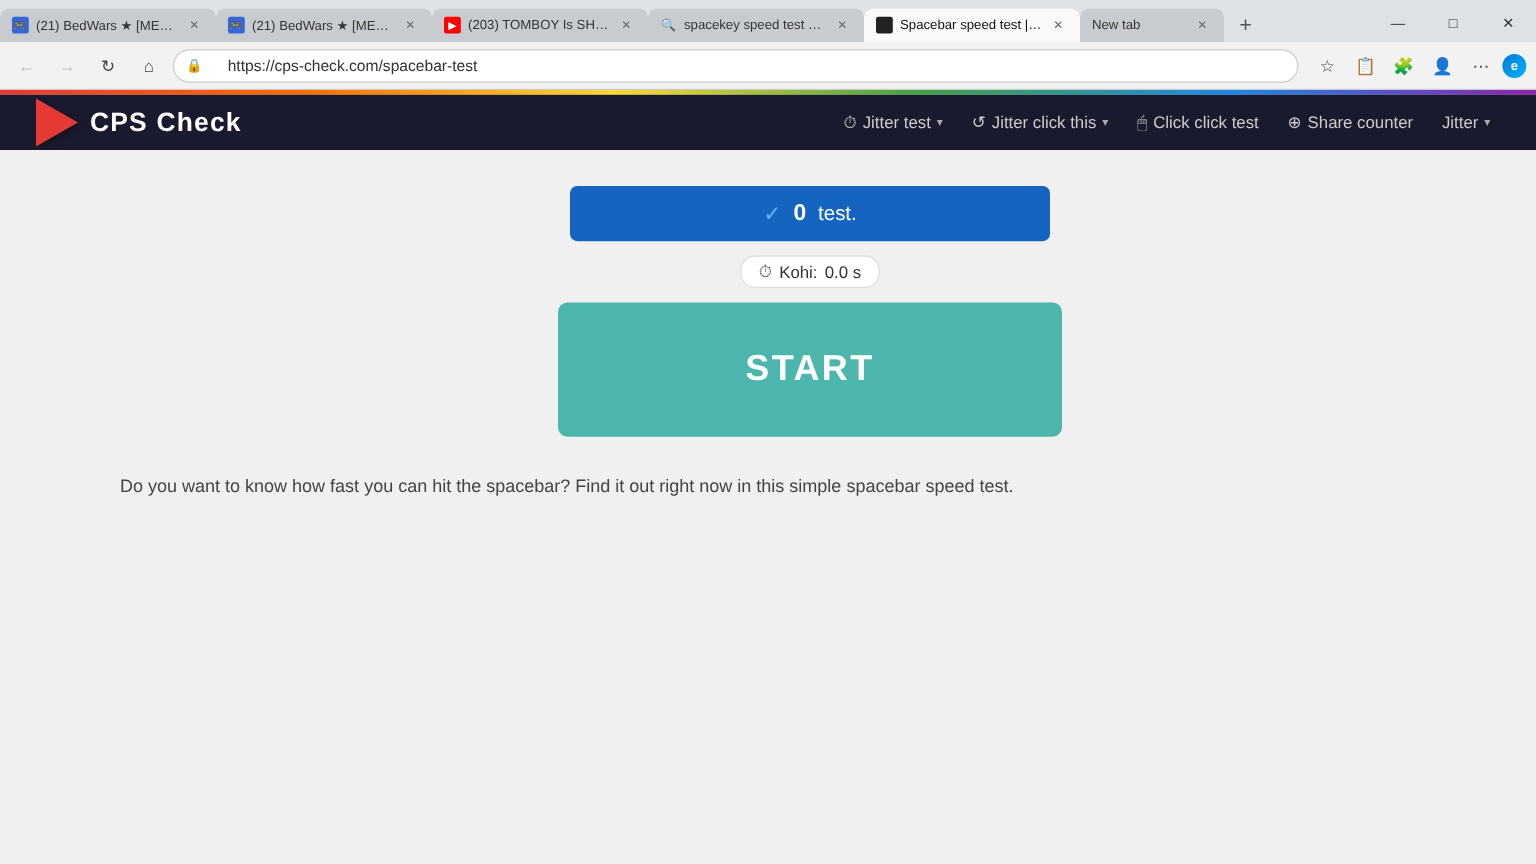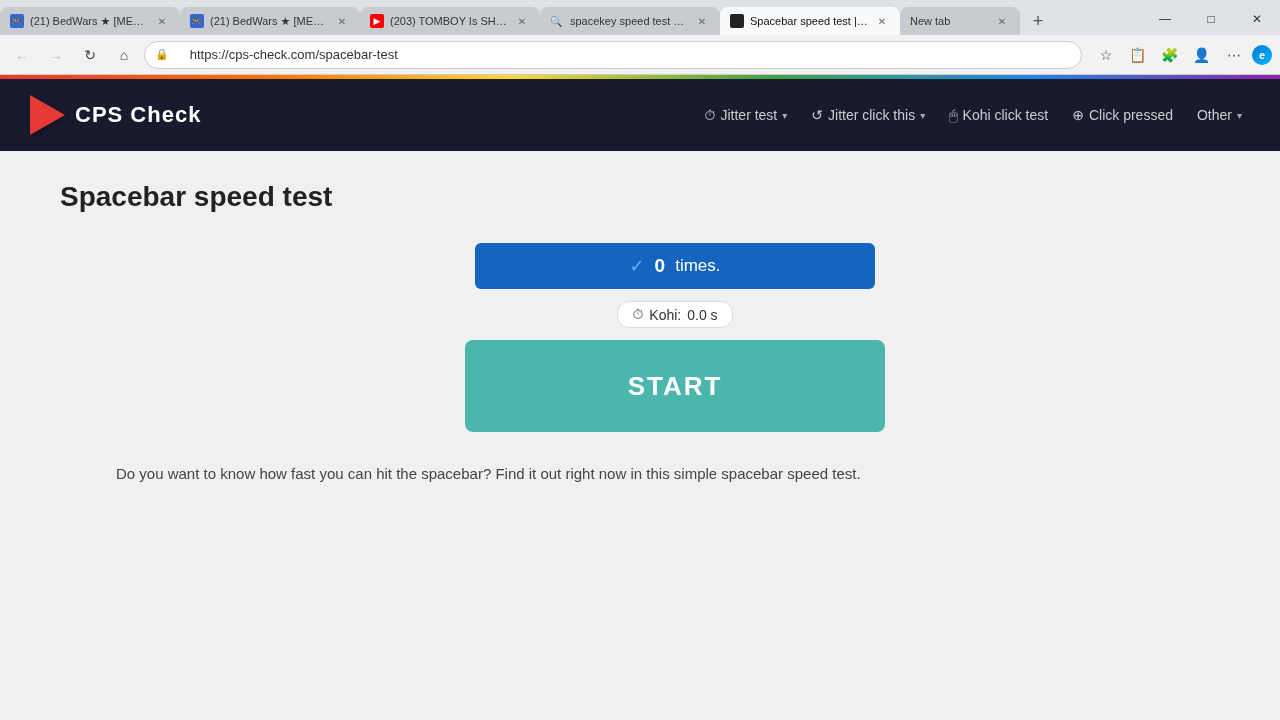--- a/index.html
+++ b/index.html
@@ -147,21 +147,21 @@
 
     
     .gradient-bar {
       height: 4px;
       background: linear-gradient(to right, #e53935, #ff6f00, #fdd835, #43a047, #1e88e5, #8e24aa);
     }
 
     
     .site-nav {
       background: #1a1a2e;
-      height: 72px;
+      height: 46px;
       display: flex;
       padding: 0 30px;
       gap: 20px;
     }
 
     .logo-area {
       display: flex;
       align-items: center;
       gap: 10px;
       margin-right: 40px;
@@ -284,36 +284,36 @@
 
     .time-box .clock-icon { color: #555; }
 
     .start-button {
       background: #4db6ac;
       color: white;
       border: none;
       border-radius: 8px;
       padding: 0;
       width: 420px;
-      height: 92px;
-      font-size: 26px;
+      height: 112px;
+      font-size: 30px;
       font-weight: bold;
       letter-spacing: 2px;
       cursor: pointer;
       transition: background 0.2s;
       display: flex;
       align-items: center;
       justify-content: center;
       text-align: center;
     }
 
     .description {
       font-size: 15px;
       color: #444;
-      margin-left: 56px;
+      margin-left: 40px;
       max-width: 850px;
       line-height: 1.6;
     }
 
     
     .edge-logo {
       width: 20px;
       height: 20px;
       background: linear-gradient(135deg, #0078d4, #00b4ff);
       border-radius: 50%;
@@ -425,44 +425,43 @@
         <span>Jitter test</span>
         <span class="dropdown-arrow">▾</span>
       </div>
       <div class="nav-item">
         <span>↺</span>
         <span>Jitter click this</span>
         <span class="dropdown-arrow">▾</span>
       </div>
       <div class="nav-item">
         <span>🖱</span>
-        <span>Kohi click test</span>
+        <span>Click click test</span>
       </div>
       <div class="nav-item">
         <span>⊕</span>
-        <span>Click pressed</span>
+        <span>Share counter</span>
       </div>
       <div class="nav-item">
-        <span>Other</span>
+        <span>Jitter</span>
         <span class="dropdown-arrow">▾</span>
       </div>
     </div>
   </div>
 
   <div class="main-content">
 
 
-    <h1 class="page-title">Spacebar speed test</h1>
 
     <div class="test-area">
 
       <div class="status-box">
         <span class="check">✓</span>
         <span class="count">0</span>
-        <span>times.</span>
+        <span>test.</span>
       </div>
 
       <div class="time-box">
         <span class="clock-icon">⏱</span>
         <span>Kohi:</span>
         <span>0.0 s</span>
       </div>
 
       <button class="start-button">START</button>
     </div>

